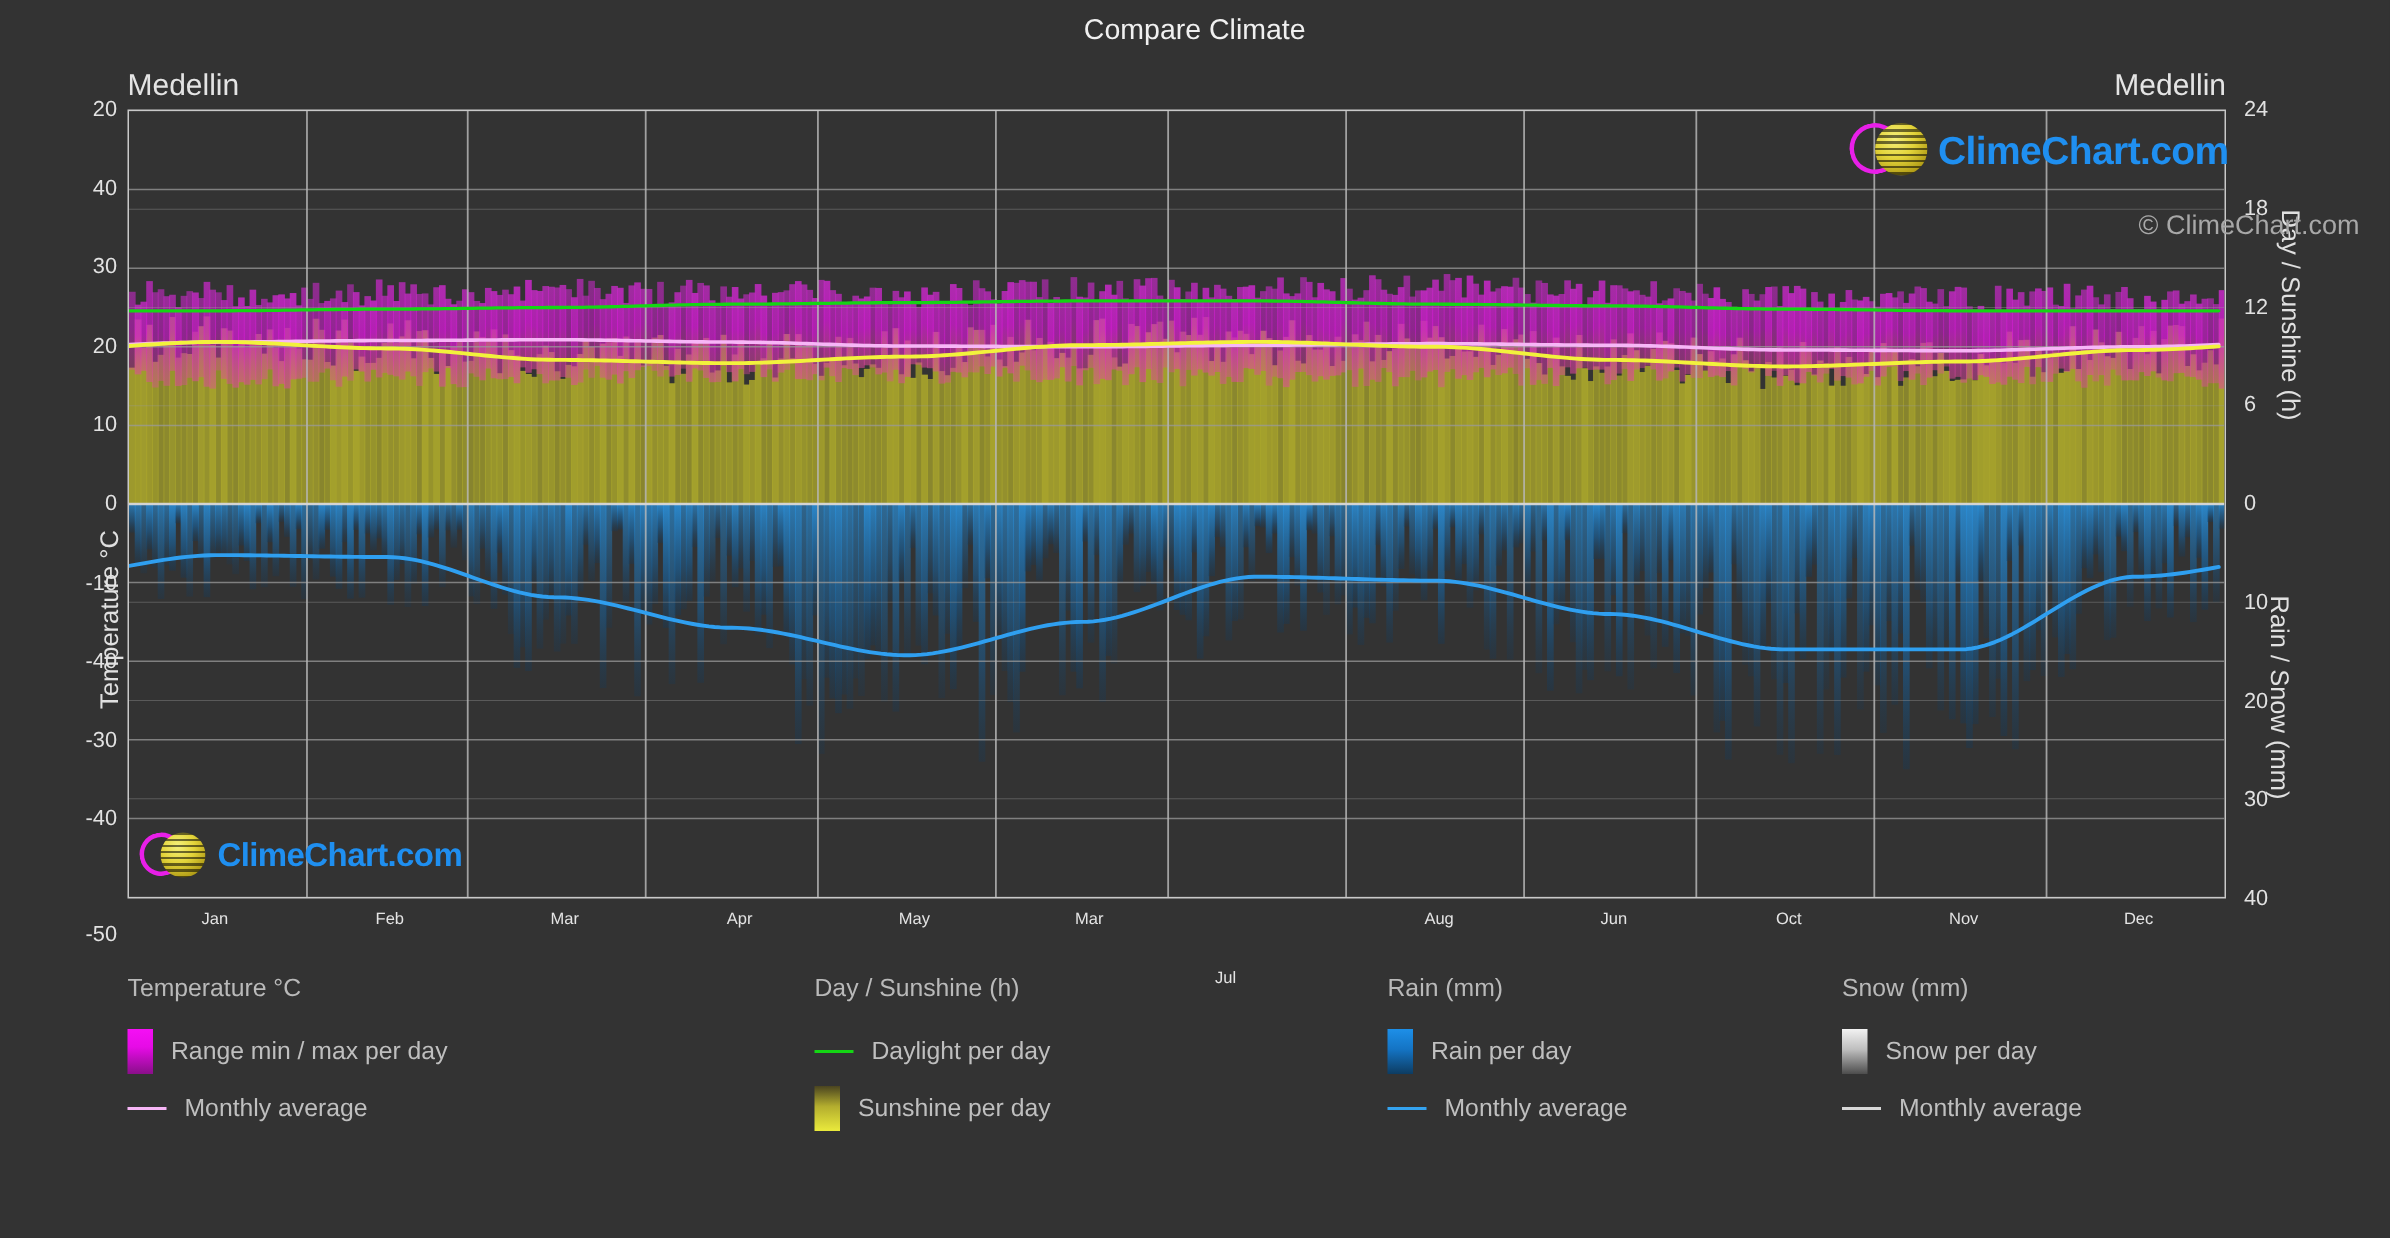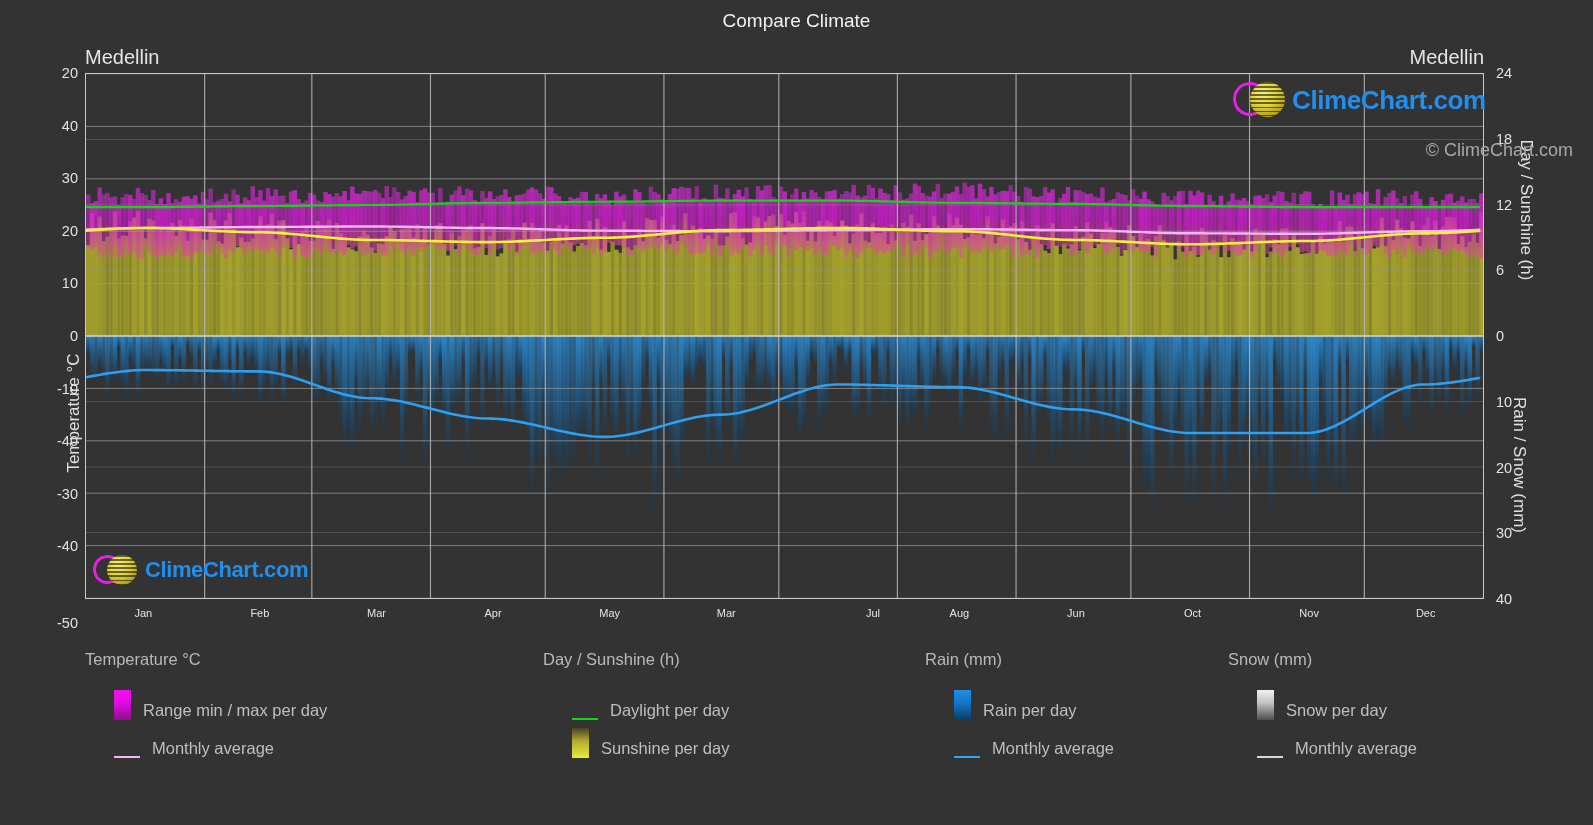--- a/index.html
+++ b/index.html
@@ -69,21 +69,21 @@
   #ylabels-right { position: absolute; left: 1496px; top: 0; width: 60px; height: 709px; }
   .xtick {
     position: absolute; top: 607px; font-size: 11px; color: #e4e4e4;
     transform: translateX(-50%); text-align:center;
   }
 
   
   #legend { position: absolute; left: 0; top: 650px; width: 1593px; height: 165px; }
   .lg-col { position: absolute; top: 0; }
   .lg-head { font-size: 16.5px; color: #b9b9b9; margin-bottom: 13px; }
-  .lg-row { display: flex; align-items: flex-end; height: 38px; margin-left: 29px; }
+  .lg-row { display: flex; align-items: center; height: 38px; }
   .lg-label { font-size: 16.5px; color: #bfbfbf; }
   .swatch { width: 17px; height: 30px; margin-right: 12px; flex: none; }
   .swline { width: 26px; height: 0; border-top-width: 2.2px; border-top-style: solid;
             margin-right: 12px; flex: none; }
   .sw-temp { background: linear-gradient(to bottom, #f50ff5 0%, #e60be6 40%, #8a0f8a 100%); }
   .sw-sun  { background: linear-gradient(to bottom, #4a4420 0%, #b3ad2e 45%, #eaea3c 100%); }
   .sw-rain { background: linear-gradient(to bottom, #1d8fe8 0%, #1474c4 45%, #0d3c62 100%); }
   .sw-snow { background: linear-gradient(to bottom, #f2f2f2 0%, #bfbfbf 45%, #4d4d4d 100%); }
   .copyright { position: absolute; right: 20px; top: 140px; font-size: 18px; color: #a8a8a8; }
 
@@ -143,21 +143,21 @@
     <div class="ytick-r" style="top: 533.25px;">30</div>
     <div class="ytick-r" style="top: 599px;">40</div>
   </div>
 <div id="xlabels">
     <div class="xtick" style="left: 143.292px;">Jan</div>
     <div class="xtick" style="left: 259.875px;">Feb</div>
     <div class="xtick" style="left: 376.458px;">Mar</div>
     <div class="xtick" style="left: 493.042px;">Apr</div>
     <div class="xtick" style="left: 609.625px;">May</div>
     <div class="xtick" style="left: 726.208px;">Mar</div>
-    <div class="xtick" style="left: 873px;">Jul</div>
+    <div class="xtick" style="left: 817px; margin-top: 39px;">Jul</div>
     <div class="xtick" style="left: 959.375px;">Aug</div>
     <div class="xtick" style="left: 1075.96px;">Jun</div>
     <div class="xtick" style="left: 1192.54px;">Oct</div>
     <div class="xtick" style="left: 1309.12px;">Nov</div>
     <div class="xtick" style="left: 1425.71px;">Dec</div>
   </div>
 
 <div id="plot">
   <svg id="plotsvg" viewBox="0 0 1399 526" preserveAspectRatio="none">
       <defs>

